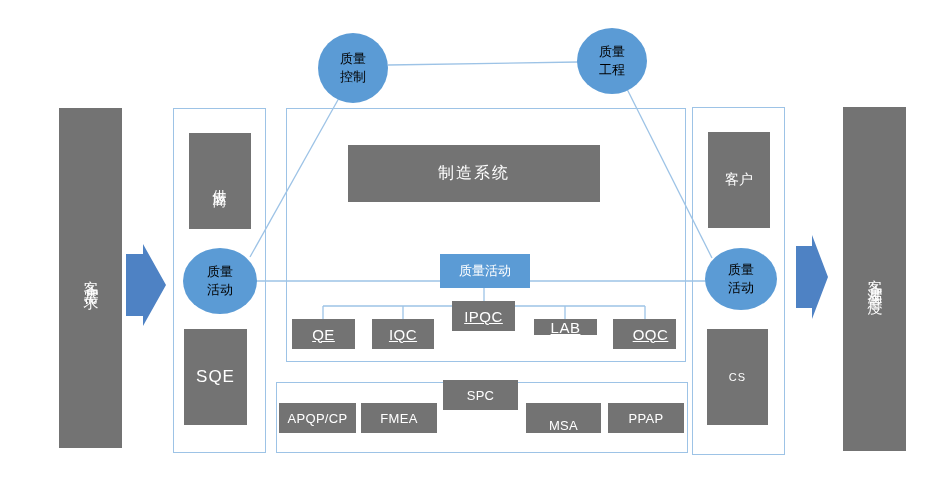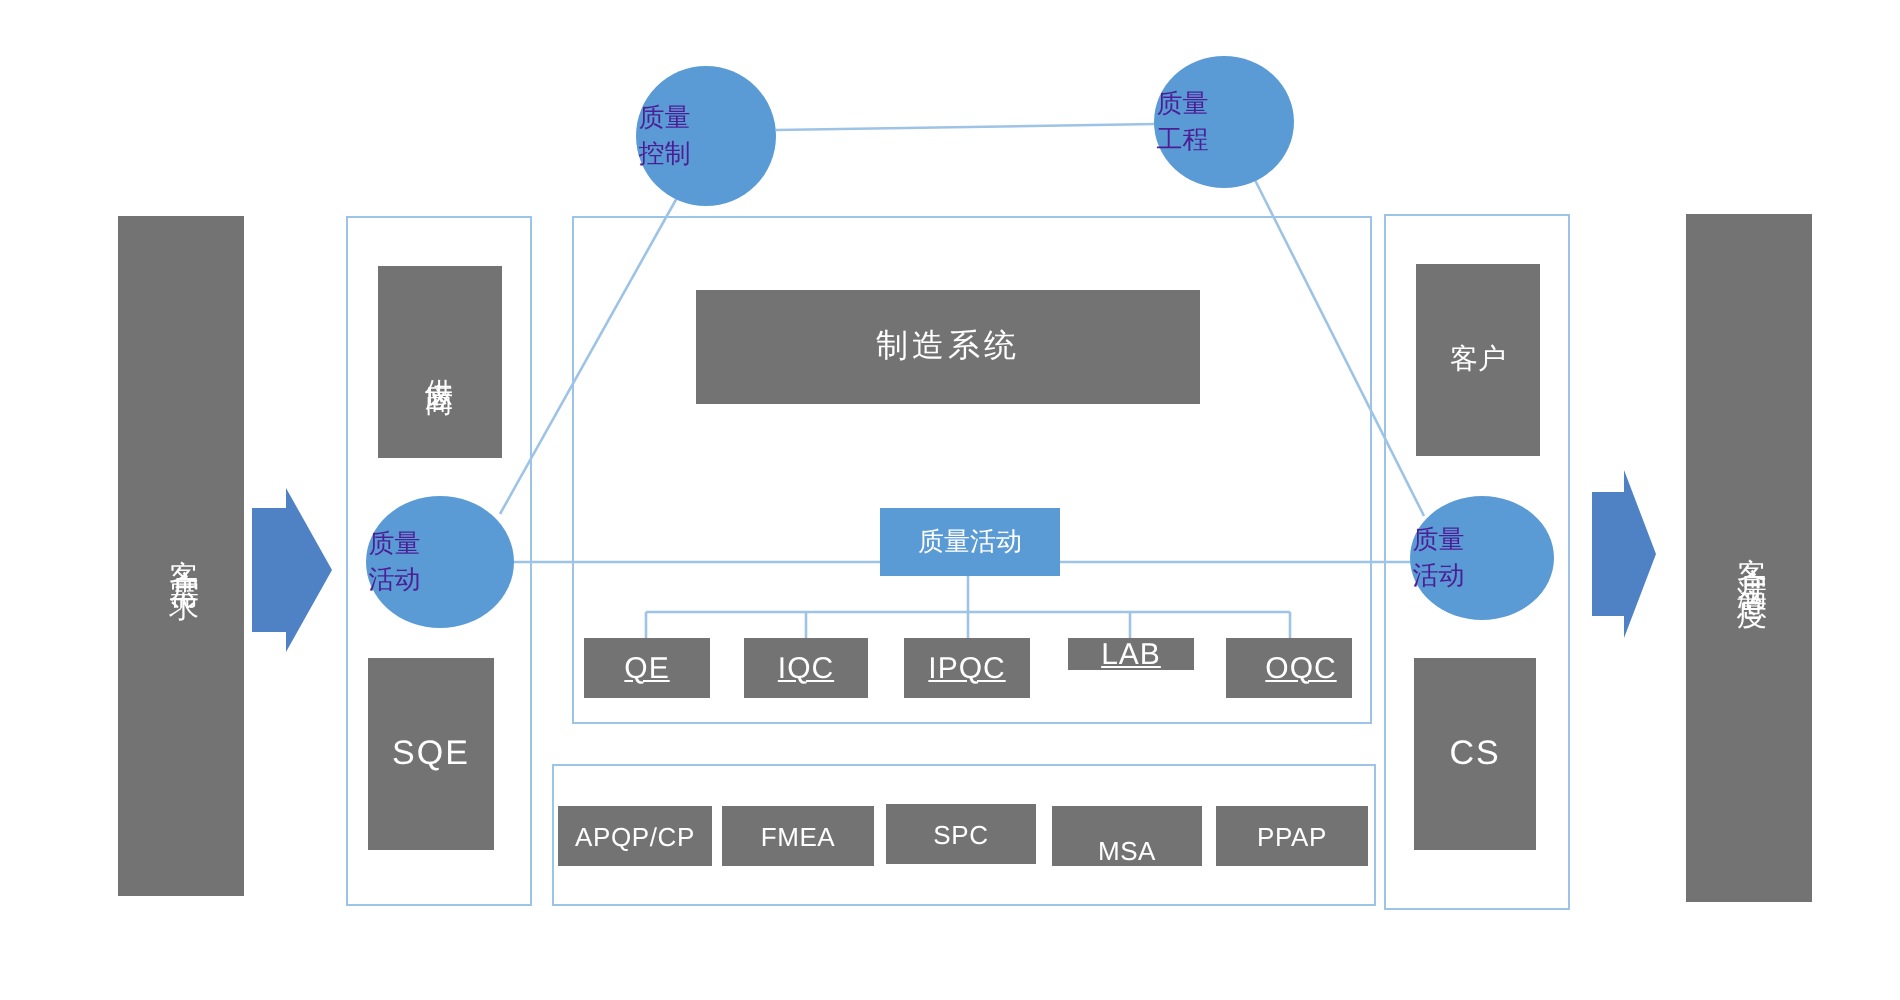--- a/index.html
+++ b/index.html
@@ -45,25 +45,25 @@
     display: flex;
     align-items: center;
     justify-content: center;
     text-align: center;
     z-index: 3;
   }
 
   
   .ellipse {
     background: #5b9bd5;
-    color: #4c1d95;
+    color: #000000;
     border-radius: 50%;
     display: flex;
     align-items: center;
-    justify-content: flex-start;
+    justify-content: center;
     text-align: center;
     z-index: 4;
     font-size: 13px;
     line-height: 1.35;
   }
   .ellipse .wrap2 {
     display: inline-block;
     width: 2.2em;
     word-break: break-all;
   }
@@ -84,21 +84,21 @@
     writing-mode: vertical-rl;
     text-orientation: upright;
     letter-spacing: 5px;
   }
 
   .bar { font-size: 15px; }
   .supplier-box { font-size: 14px; }
   .supplier-box .v-text { letter-spacing: 2px; }
   .mfg-box { font-size: 16px; letter-spacing: 2px; }
   .sqe-box { font-size: 17px; letter-spacing: 1px; }
-  .cs-box { font-size: 17px; letter-spacing: 1px; }
+  .cs-box { font-size: 11px; letter-spacing: 1px; }
   .customer-box { font-size: 14px; }
   .dept-box { font-size: 15px; letter-spacing: 0.5px; text-decoration: underline; }
   .tool-box { font-size: 13px; letter-spacing: 0.3px; }
 
   .arrow-shape { z-index: 3; }
   .arrow-shape svg { display: block; }
   .arrow-fill { fill: #4e82c4; }
 </style>
 </head>
 <body>
@@ -160,39 +160,39 @@
   <div class="abs light-box" style="left:440px; top:254px; width:90px; height:34px;">
     <span>质量活动</span>
   </div>
 
   <div class="abs node dept-box" style="left:292px; top:319px; width:63px; height:30px;">
     <span>QE</span>
   </div>
   <div class="abs node dept-box" style="left:372px; top:319px; width:62px; height:30px;">
     <span>IQC</span>
   </div>
-  <div class="abs node dept-box" style="left:452px; top:319px; width:63px; height:30px;">
+  <div class="abs node dept-box" style="left:452px; top:301px; width:63px; height:30px;">
     <span>IPQC</span>
   </div>
   <div class="abs node dept-box" style="left:534px; top:319px; width:63px; height:16px;">
     <span>LAB</span>
   </div>
   <div class="abs node dept-box" style="left:613px; top:319px; width:63px; height:30px;padding-left:12px;">
     <span>OQC</span>
   </div>
 
   <div class="abs container-box" style="left:276px; top:382px; width:412px; height:71px;"></div>
 
   <div class="abs node tool-box" style="left:279px; top:403px; width:77px; height:30px;">
     <span>APQP/CP</span>
   </div>
   <div class="abs node tool-box" style="left:361px; top:403px; width:76px; height:30px;">
     <span>FMEA</span>
   </div>
-  <div class="abs node tool-box" style="left:443px; top:402px; width:75px; height:30px;">
+  <div class="abs node tool-box" style="left:443px; top:380px; width:75px; height:30px;">
     <span>SPC</span>
   </div>
   <div class="abs node tool-box" style="left:526px; top:403px; width:75px; height:30px;align-items:flex-end;">
     <span>MSA</span>
   </div>
   <div class="abs node tool-box" style="left:608px; top:403px; width:76px; height:30px;">
     <span>PPAP</span>
   </div>
 
   <div class="abs container-box" style="left:692px; top:107px; width:93px; height:348px;"></div>

